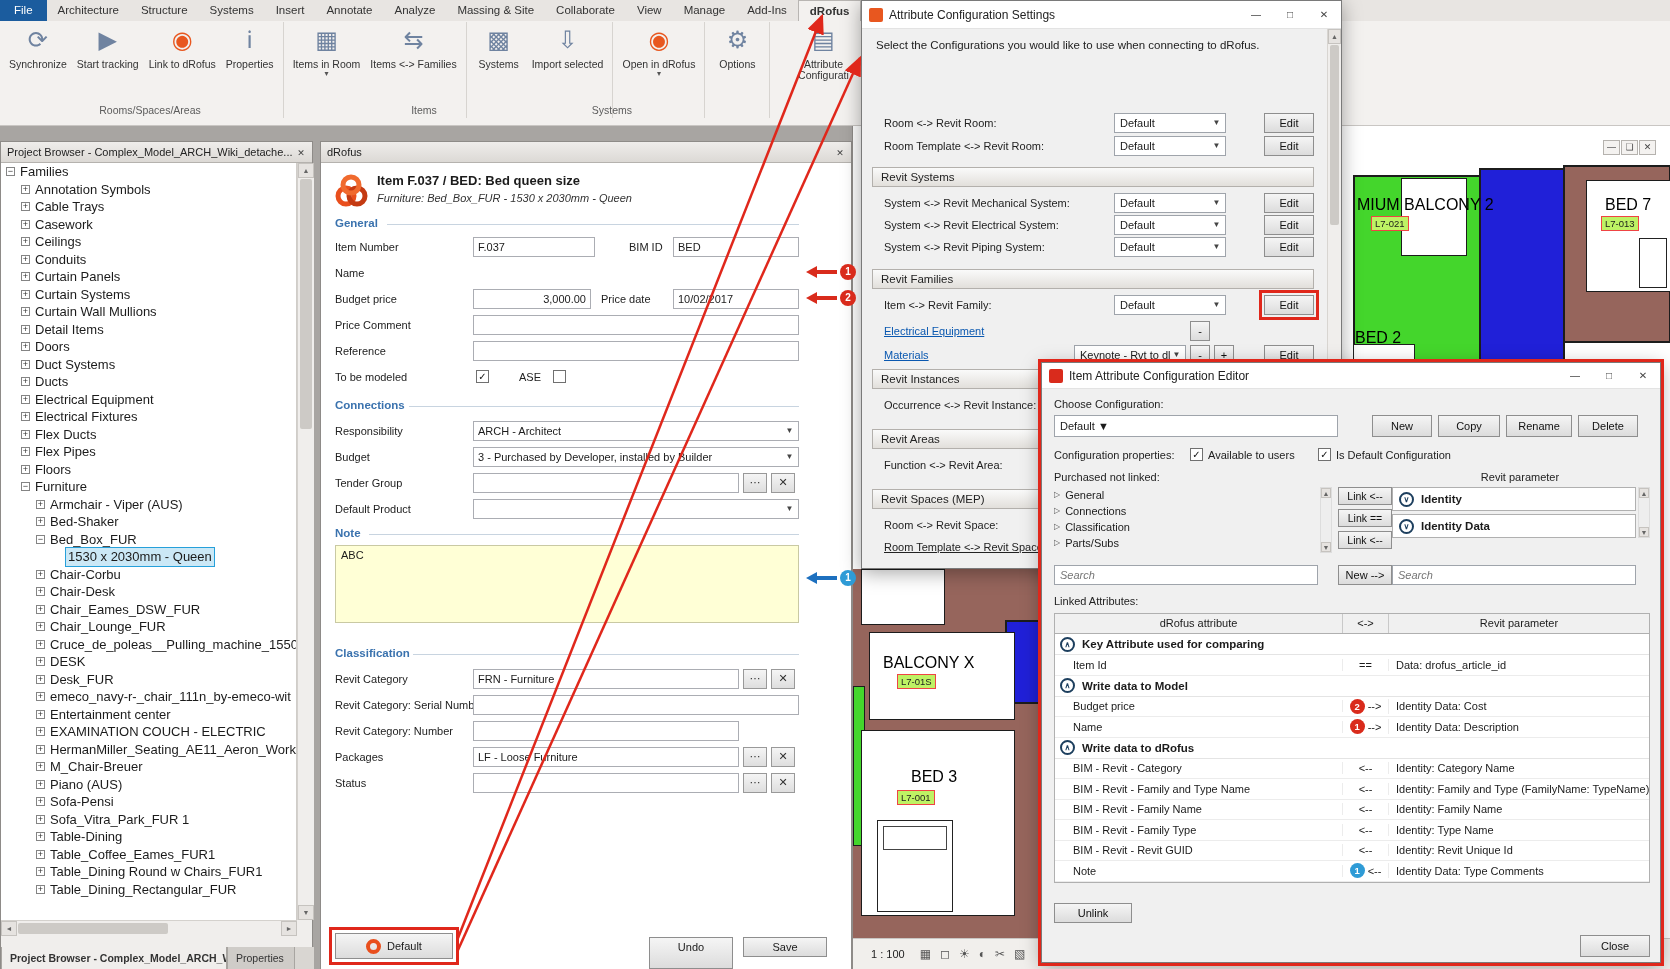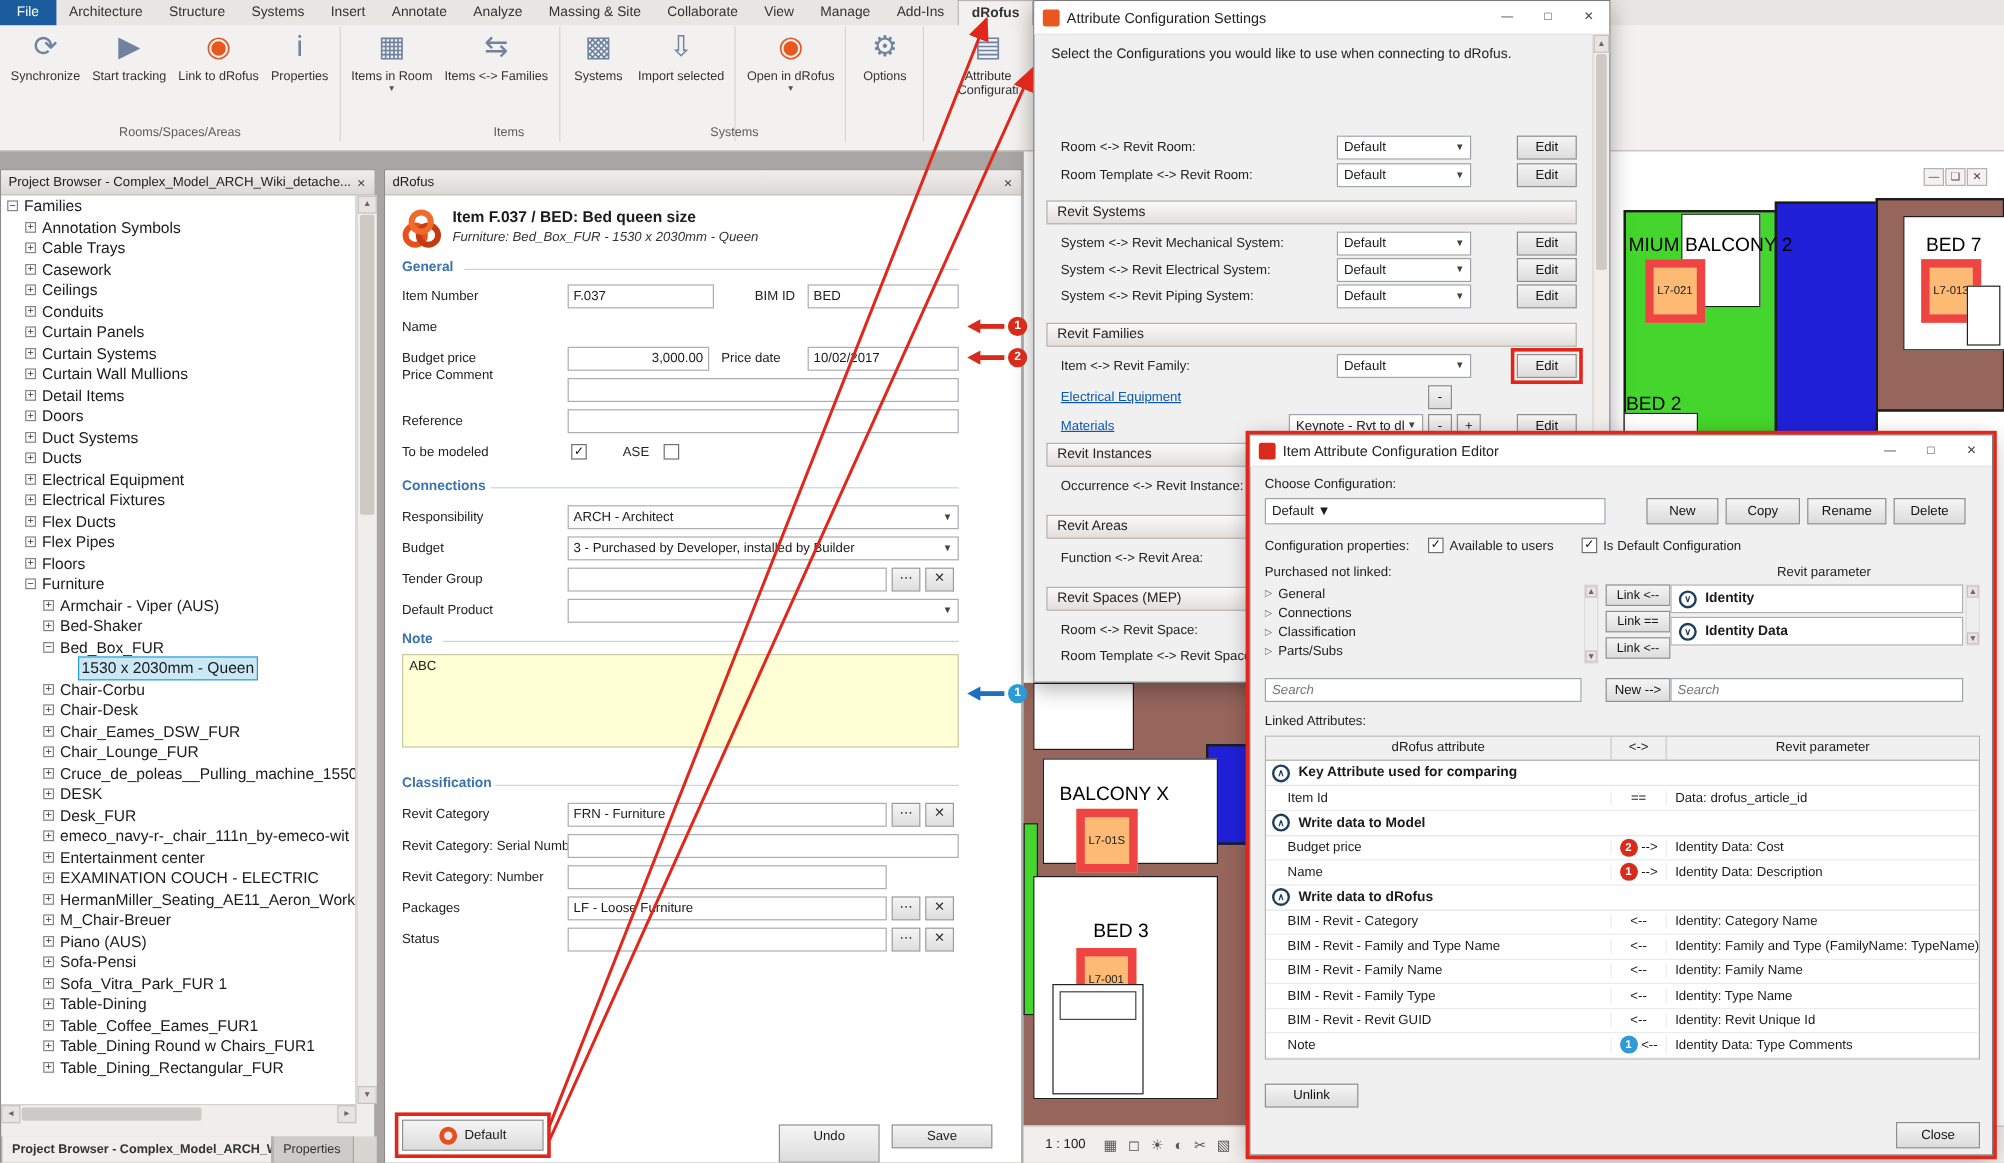--- a/index.html
+++ b/index.html
@@ -17,21 +17,21 @@
 .ricon.orange{color:#e8571f}
 .rlabel{font-size:10.5px;line-height:11px;color:#333;margin-top:2px}
 .rdrop{font-size:8px;color:#555;line-height:8px}
 .rsep{width:1px;height:96px;background:#d7d4d0;margin:0 4px;align-self:flex-start}
 .rgroup{position:absolute;top:0;text-align:center;font-size:10.5px;color:#5c5c5c}
 #rib-groups{position:absolute;left:0;top:104px;width:100%;height:20px}
 
 #plan{position:absolute;left:852px;top:126px;width:818px;height:843px;background:#fff;z-index:1;border-left:1px solid #8e8b88}
 .room{position:absolute;border:2px solid #1c1c1c}
 .planlbl{position:absolute;font-size:16px;font-weight:normal;color:#000;white-space:nowrap}
-.tagbox{position:absolute;font-size:9.5px;border:7px solid #ef4444;background:#fdba74;padding:13px 3px;line-height:13px}
+.tagbox{position:absolute;font-size:9.5px;border:1px solid #ef4444;background:#bef264;padding:0 3px;line-height:13px}
 .bed{position:absolute;background:#fff;border:1.5px solid #222}
 .pillow{position:absolute;background:#fff;border:1px solid #444}
 .vctrl{position:absolute;width:17px;height:15px;border:1px solid #b5b2ae;background:#f4f2f0;font-size:9px;text-align:center;line-height:13px;color:#444}
 #navbar{position:absolute;right:14px;top:42px;width:28px;height:132px;background:rgba(250,250,250,.9);border:1px solid #bbb;border-radius:3px;display:flex;flex-direction:column;align-items:center;padding-top:4px;gap:8px;font-size:15px;color:#555}
 #viewbar{position:absolute;left:0;top:812px;width:818px;height:31px;background:#f1efec;border-top:1px solid #c9c6c3;display:flex;align-items:center;gap:9px;padding-left:18px}
 #viewbar .vicon{font-size:12px;color:#555}
 #scale-lbl{font-size:11px;color:#222;margin-right:6px}
 
 .panel{position:absolute;background:#f0eeec;border:1px solid #8e8b88;z-index:2}
 .ptitle{position:absolute;left:0;top:0;right:0;height:21px;background:linear-gradient(#efedeb,#dcd9d5);border-bottom:1px solid #b5b2ae;line-height:20px;padding-left:6px;font-size:11px;color:#222}
@@ -482,21 +482,21 @@
     <div class="flab" style="left:308px;top:74px">BIM ID</div>
     <div class="finput" style="left:352px;top:74px;width:126px">BED</div>
 
     <div class="flab" style="top:100px">Name</div>
 
     <div class="flab" style="top:126px">Budget price</div>
     <div class="finput num" style="left:152px;top:126px;width:118px">3,000.00</div>
     <div class="flab" style="left:280px;top:126px">Price date</div>
     <div class="finput" style="left:352px;top:126px;width:126px">10/02/2017</div>
 
-    <div class="flab" style="top:140px">Price Comment</div>
+    <div class="flab" style="top:152px">Price Comment</div>
     <div class="finput" style="left:152px;top:152px;width:326px"></div>
 
     <div class="flab" style="top:178px">Reference</div>
     <div class="finput" style="left:152px;top:178px;width:326px"></div>
 
     <div class="flab" style="top:204px">To be modeled</div>
     <div class="cb" style="left:155px;top:207px">✓</div>
     <div class="flab" style="left:198px;top:204px">ASE</div>
     <div class="cb" style="left:232px;top:207px"></div>
 
@@ -611,21 +611,21 @@
       <div class="combo lcombo" style="top: 316px;"><span class="cval">Keynote - Rvt to dl</span><span class="carr">▼</span></div>
       <div class="btn small" style="left: 328px; top: 316px;">-</div>
       <div class="btn small" style="left: 352px; top: 316px;">+</div>
       <div class="btn cedit" style="left: 402px; top: 316px;">Edit</div>
       <div class="chdr" style="top: 340px;">Revit Instances</div>
       <div class="clab" style="top: 368px;">Occurrence &lt;-&gt; Revit Instance:</div>
       <div class="chdr" style="top: 400px;">Revit Areas</div>
       <div class="clab" style="top: 428px;">Function &lt;-&gt; Revit Area:</div>
       <div class="chdr" style="top: 460px;">Revit Spaces (MEP)</div>
       <div class="clab" style="top: 488px;">Room &lt;-&gt; Revit Space:</div>
-      <div class="clab" style="top: 510px;">Room Template &lt;-&gt; Revit Space</div>
+      <div class="clab" style="top: 510px; text-decoration: underline;">Room Template &lt;-&gt; Revit Space</div>
     </div>
   <div id="cfg-scroll">
     <div class="sbtn" style="top:0">▲</div>
     <div class="sthumb" style="top:16px;height:180px"></div>
     <div class="sbtn" style="bottom:0">▼</div>
   </div>
 </div>
 
 <div id="editor-win" class="fwin">
   <div class="wtitle">

